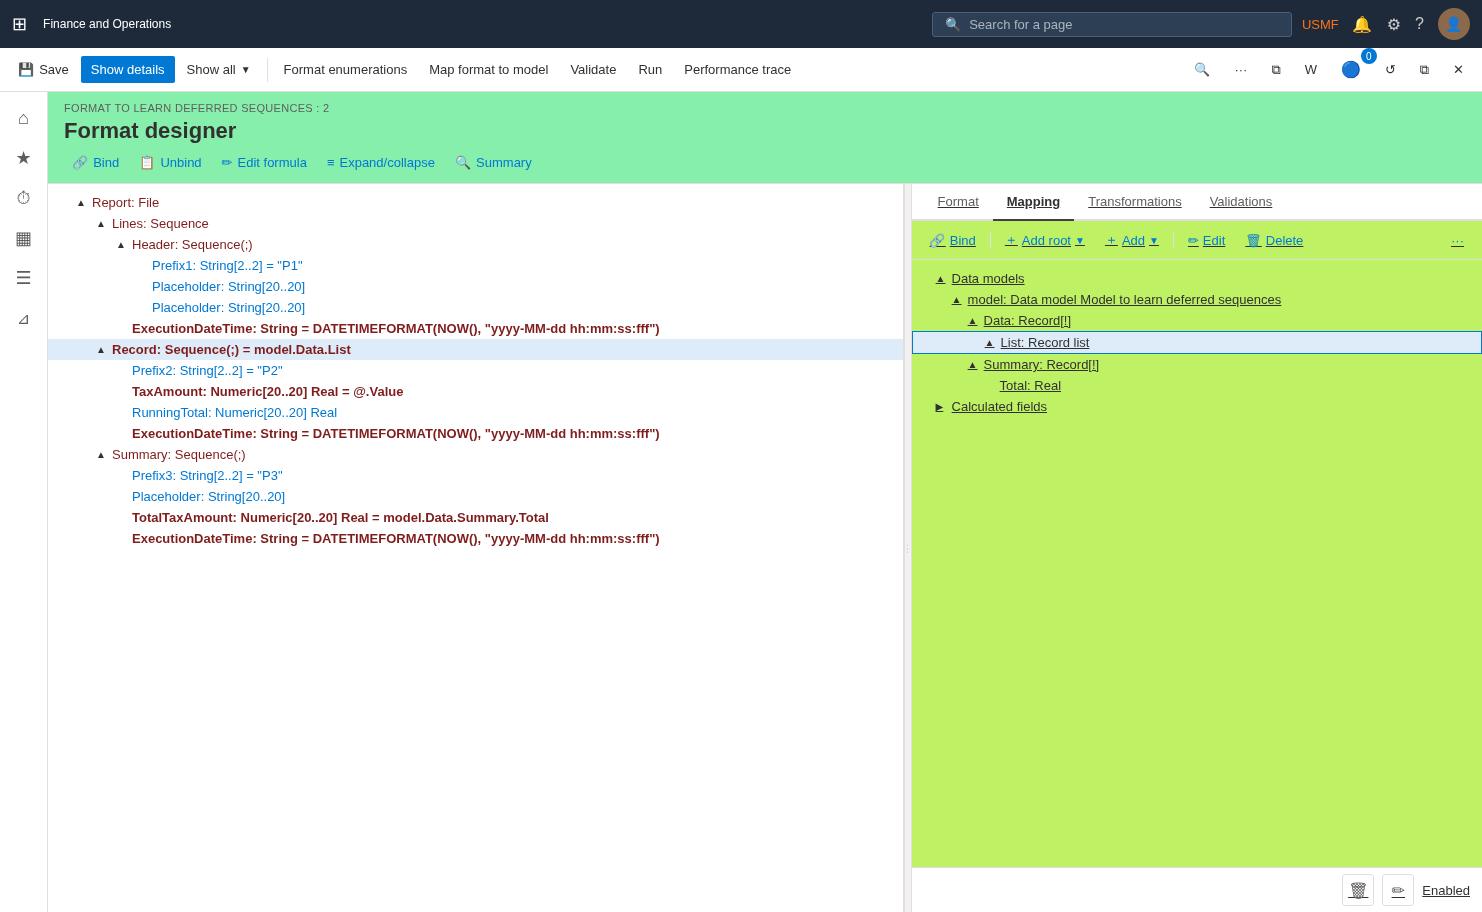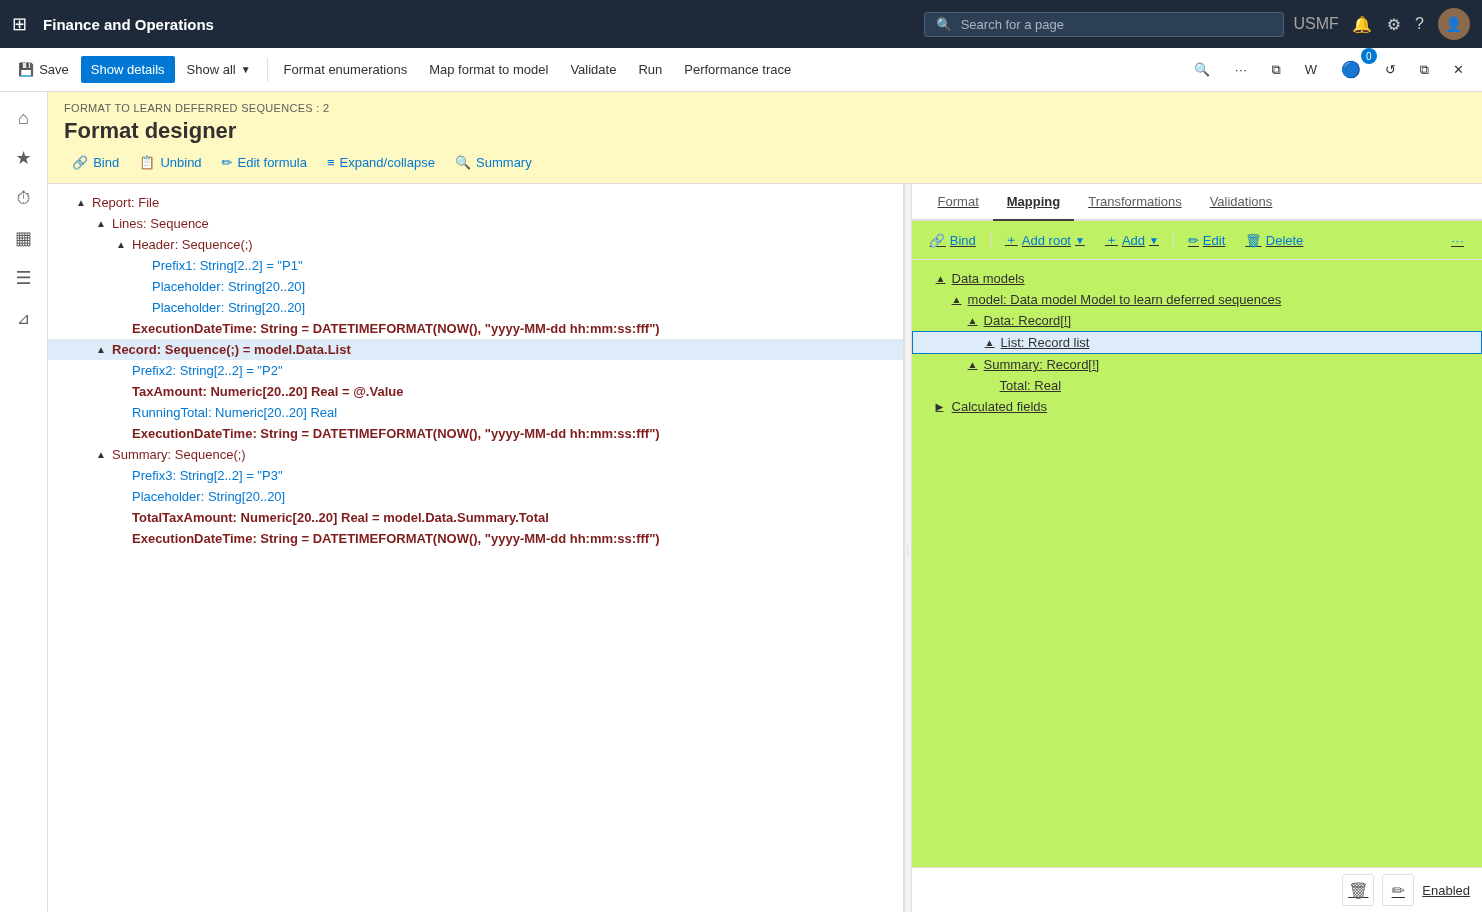--- a/index.html
+++ b/index.html
@@ -9,21 +9,21 @@
     .top-nav {
       background: #1e2a3a;
       height: 48px;
       display: flex;
       align-items: center;
       padding: 0 12px;
       gap: 10px;
       color: #fff;
     }
     .top-nav .grid-icon { font-size: 18px; cursor: pointer; margin-right: 6px; }
-    .top-nav .app-title { font-size: 15px; font-weight: 700; margin-right: auto; }
+    .top-nav .app-title { font-size: 12px; font-weight: 400; margin-right: auto; }
     .top-nav .search-bar {
       background: #2d3f54;
       border: 1px solid #4a5f78;
       border-radius: 3px;
       display: flex;
       align-items: center;
       padding: 4px 12px;
       gap: 8px;
       width: 360px;
       color: #aab4be;
@@ -95,21 +95,21 @@
     .content-area {
       flex: 1;
       background: #f8f8f8;
       display: flex;
       flex-direction: column;
       overflow: hidden;
     }
 
     
     .page-header {
-      background: #fef9c3;
+      background: #86efac;
       padding: 10px 16px 0 16px;
       border-bottom: 1px solid #e1dfdd;
     }
     .breadcrumb {
       font-size: 11px;
       color: #605e5c;
       text-transform: uppercase;
       letter-spacing: 0.3px;
       margin-bottom: 4px;
     }
@@ -288,21 +288,21 @@
 <body>
 
 <div class="top-nav">
   <span class="grid-icon">⊞</span>
   <span class="app-title">Finance and Operations</span>
   <div class="search-bar">
     <span>🔍</span>
     <span style="color:#aab4be">Search for a page</span>
   </div>
   <div class="nav-icons">
-    <span style="color:#a3a3a3;font-size:16px">USMF</span>
+    <span style="color:#f97316;font-size:13px">USMF</span>
     <span style="font-size:16px">🔔</span>
     <span style="font-size:16px">⚙</span>
     <span style="font-size:16px">?</span>
     <div class="avatar">👤</div>
   </div>
 </div>
 
 <div class="action-toolbar">
   <button class="action-btn">
     <span>💾</span>

